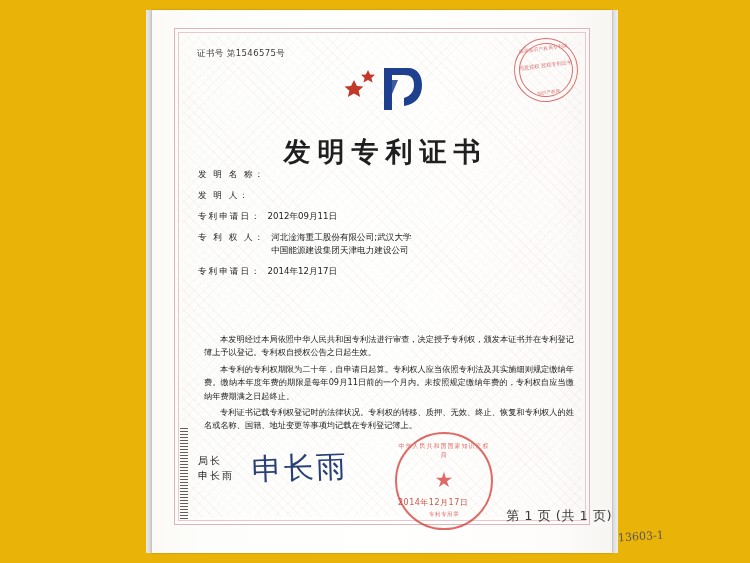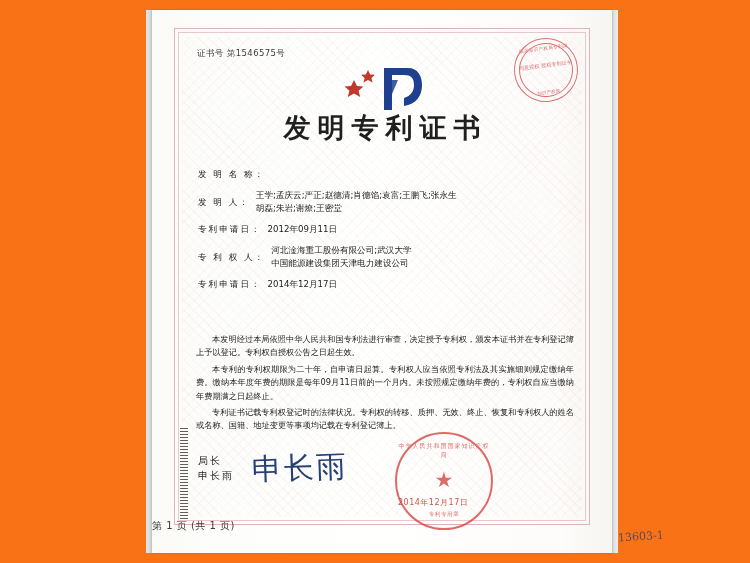--- a/index.html
+++ b/index.html
@@ -10,21 +10,21 @@
   body {
     width: 750px;
     height: 563px;
     font-family: "DejaVu Sans", "Liberation Sans", sans-serif;
     overflow: hidden;
   }
   .page {
     position: relative;
     width: 750px;
     height: 563px;
-    background: #f97316;
+    background: #eab308;
   }
   
   .sheet {
     position: absolute;
     left: 152px;
     top: 10px;
     width: 460px;
     height: 543px;
     background: #fdfcfa;
     box-shadow: 0 0 2px rgba(0,0,0,0.25);
@@ -107,42 +107,42 @@
     position: absolute;
     left: 0; right: 0;
     top: 48px;
     height: 56px;
   }
   .emblem svg { display: block; margin: 0 auto; }
 
   .doc-title {
     position: absolute;
     left: 0; right: 0;
-    top: 100px;
+    top: 124px;
     text-align: center;
     font-family: "DejaVu Serif", "Liberation Serif", serif;
     font-size: 27px;
     font-weight: bold;
     letter-spacing: 7px;
     color: #1f1f1f;
     text-indent: 7px;
   }
 
   .fields {
     position: absolute;
     left: 46px;
     right: 40px;
     top: 158px;
     font-size: 8.6px;
     color: #232323;
     line-height: 13px;
   }
   .field-row {
     display: flex;
-    align-items: center;
+    align-items: flex-start;
     margin-bottom: 8px;
   }
   .field-label {
     flex: 0 0 auto;
     letter-spacing: 2px;
     white-space: nowrap;
     color: #1c1c1c;
   }
   .field-value {
     flex: 1 1 auto;
@@ -155,21 +155,21 @@
   .body-text {
     position: absolute;
     left: 44px;
     right: 38px;
     top: 323px;
     font-size: 8.2px;
     line-height: 13.4px;
     color: #232323;
     text-align: justify;
   }
-  .body-text p { margin: 0 0 3px 0; text-indent: 16px; }
+  .body-text p { margin: 0 0 3px 8px; text-indent: 16px; }
 
   .sig-block {
     position: absolute;
     left: 46px;
     top: 443px;
     font-size: 10px;
     color: #1c1c1c;
     line-height: 15px;
     letter-spacing: 2px;
   }
@@ -224,23 +224,23 @@
     top: 487px;
     font-size: 8px;
     color: #c0392b;
     letter-spacing: 0.5px;
     opacity: 0.85;
   }
 
   .page-foot {
     position: absolute;
     left: 0; right: 0;
-    bottom: 20px;
-    text-align: left;
-    font-size: 10px;
+    bottom: 28px;
+    text-align: right;
+    font-size: 13px;
     color: #3a3a3a;
     letter-spacing: 0.5px;
   }
 
   
   .barcode {
     position: absolute;
     left: 28px;
     top: 418px;
     width: 8px;
@@ -317,24 +317,20 @@
     </div>
 
     <div class="doc-title">发明专利证书</div>
 
     <div class="fields">
       <div class="field-row">
         <span class="field-label">发 明 名 称：</span>
       </div>
       <div class="field-row">
         <span class="field-label">发 明 人：</span>
-        <span class="field-value">
-          <span>王学;孟庆云;严正;赵德清;肖德馅;袁富;王鹏飞;张永生</span>
-          <span class="line2">胡磊;朱岩;谢燎;王密堂</span>
-        </span>
       </div>
       <div class="field-row">
         <span class="field-label">专利申请日：</span>
         <span class="field-value">2012年09月11日</span>
       </div>
       <div class="field-row">
         <span class="field-label">专 利 权 人：</span>
         <span class="field-value">
           <span>河北淦海重工股份有限公司;武汉大学</span>
           <span class="line2">中国能源建设集团天津电力建设公司</span>

